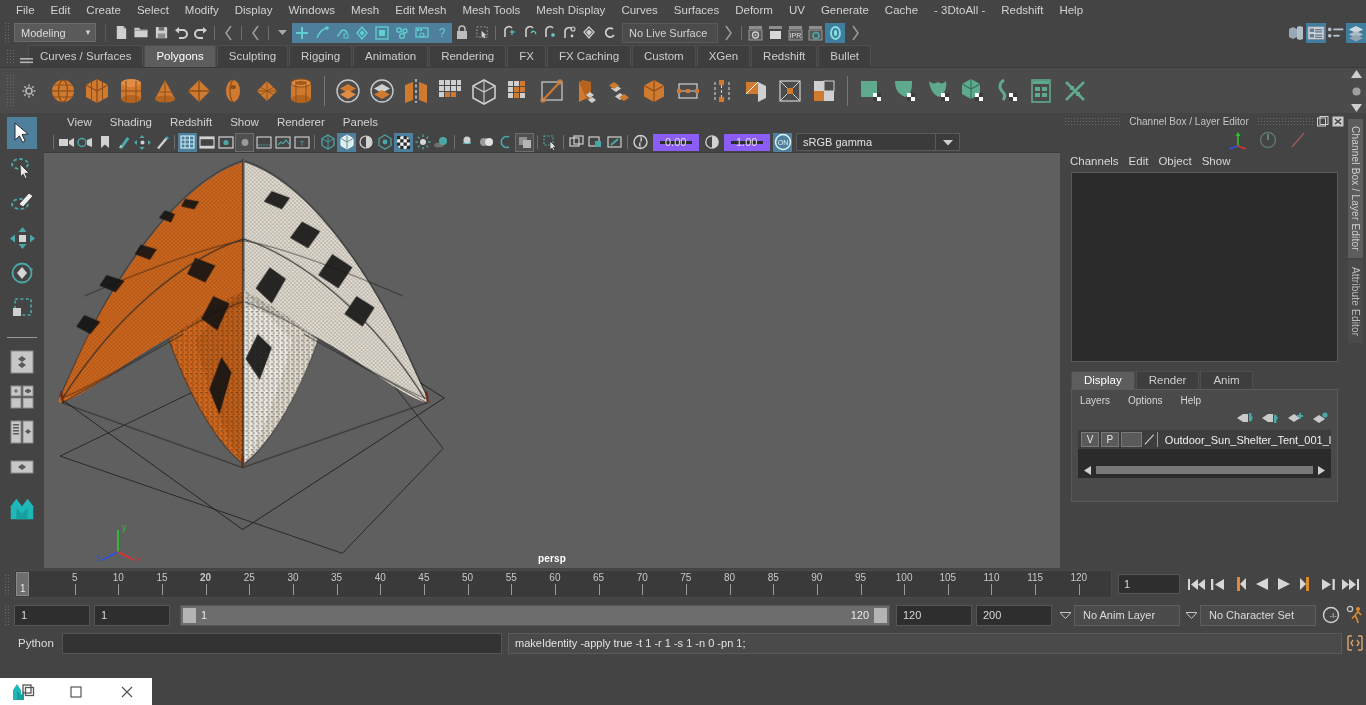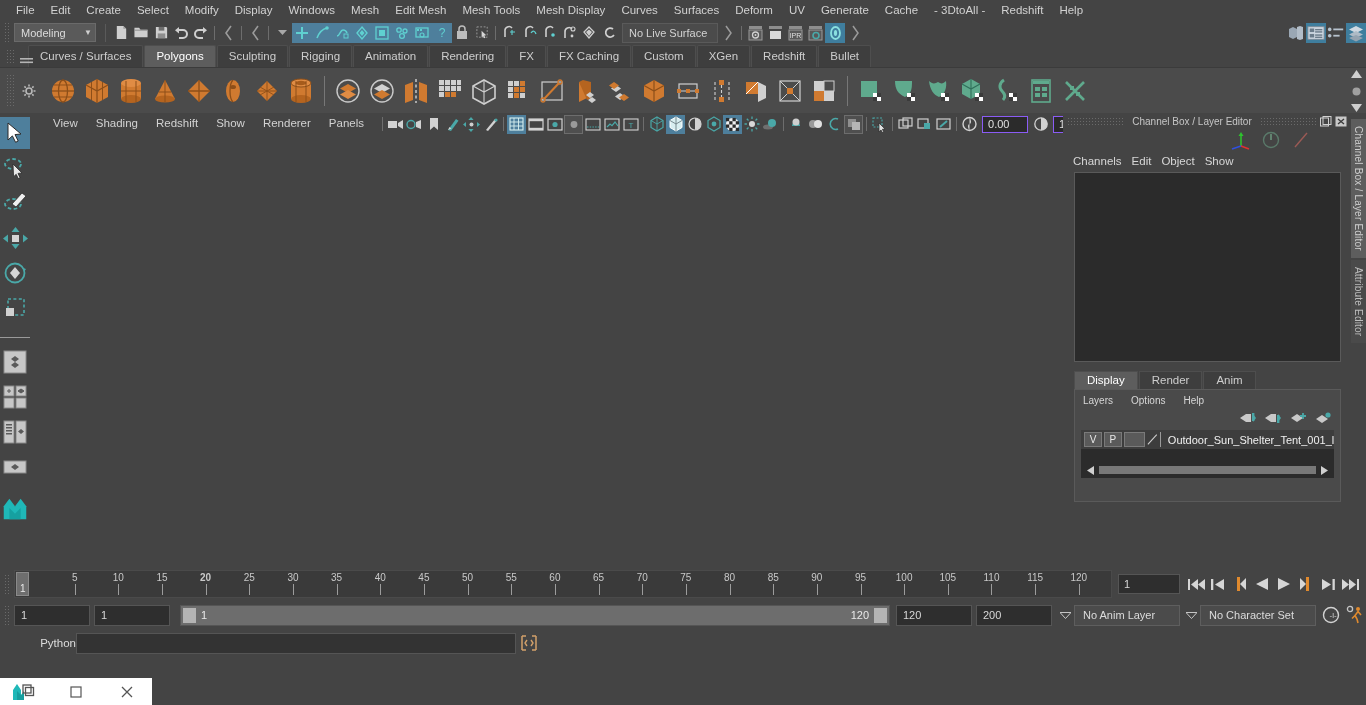--- a/index.html
+++ b/index.html
@@ -99,33 +99,33 @@
   
   .mainrow{ display:flex; height:455px; background:#444; }
   .lefttools{
     width:44px; background:#444444; position:relative;
     display:flex; flex-direction:column; align-items:center; padding-top:4px;
   }
   .ltool{ width:30px; height:32px; display:flex; align-items:center; justify-content:center; margin-bottom:3px;}
   .ltool.act{ background:#4e7f9c; }
   .ltool-div{ width:30px; height:1px; background:#9a9a9a; margin:10px 0 8px 0;}
 
-  .viewport-col{ flex:1 1 auto; display:flex; flex-direction:row; min-width:0;text-align:right;}
+  .viewport-col{ flex:1 1 auto; display:flex; flex-direction:column; min-width:0;text-align:right;}
   .vp-menubar{
     height:20px; background:#444444; display:flex; align-items:center; padding-left:14px;
   }
   .vp-menubar .vmi{ font-size:11.5px; color:#d2d2d2; padding:1px 9px; }
   .vp-toolbar{
     height:22px; background:#444444; display:flex; align-items:center; padding-left:6px;
   }
   .vico{ width:19px; height:19px; display:flex; align-items:center; justify-content:center; flex:0 0 auto;}
   .vico.on{ background:#4e7f9c; }
   .vico.framed{ border:1px solid #6d6d6d; background:#4f4f4f;}
   .numfield{
-    height:17px; width:46px; background:#2b2b2b; border:1px solid #8b5cf6;
+    height:17px; width:46px; background:#2b2b2b; border:7px solid #8b5cf6;
     font-size:11px; color:#e0e0e0; display:flex; align-items:center; padding-left:5px;
     margin:0 3px;
   }
   .gammabox{
     height:18px; width:140px; background:#3b3b3b; border:1px solid #5a5a5a;
     font-size:11px; color:#e2e2e2; display:flex; align-items:center; padding-left:6px;
     margin-left:4px;
   }
   .gammaarrow{
     height:18px; width:24px; background:#3b3b3b; border:1px solid #5a5a5a; border-left:none;
@@ -241,21 +241,21 @@
   .rangebar .hr{ position:absolute; right:2px; width:13px; top:2px; bottom:2px; background:#b4b4b4;}
   .rangebar .lnum{ position:absolute; left:20px; font-size:11px; color:#e9e9e9;}
   .rangebar .rnum{ position:absolute; right:20px; font-size:11px; color:#e9e9e9;}
   .selbox{
     height:21px; background:#4b4b4b; border:1px solid #5e5e5e; font-size:11px;
     color:#dcdcdc; display:flex; align-items:center; padding:0 8px; margin-right:2px;
   }
   .dropar{ width:18px; height:21px; display:flex; align-items:center; justify-content:center;}
 
   
-  .cmdrow{ height:26px; background:#444; display:flex; align-items:center; padding-left:20px;text-align:right;}
+  .cmdrow{ height:26px; background:#444; display:flex; align-items:center; padding-left:6px;}
   .cmdlabel{ font-size:11.5px; color:#dcdcdc; width:56px; padding-left:12px;}
   .cmdinput{ height:21px; background:#333333; border:1px solid #555; flex:0 0 440px;}
   .cmdresult{
     height:21px; background:#4a4a4a; border:1px solid #5a5a5a; flex:1 1 auto; margin-left:6px;
     font-size:11px; color:#e2e2e2; display:flex; align-items:center; padding-left:6px;
   }
   .cmdicon{ width:22px; height:22px; display:flex; align-items:center; justify-content:center; margin-left:2px;}
 
   
   .taskbar{
@@ -1616,20 +1616,21 @@
           <circle cx="5" cy="4" r="2.6" fill="none" stroke="#c5c5c5" stroke-width="1.3"></circle>
           <circle cx="13" cy="4" r="2" fill="#e08a2e"></circle>
           <path d="M13 6.5l-3 4 2 3.5M13 6.5l3 3.5M10 10.5l-3 3M12 14l1 4" stroke="#e08a2e" stroke-width="1.6" fill="none"></path>
         </svg>
     </div>
   </div>
 
   <div class="cmdrow">
     <div class="cmdlabel">Python</div>
     <div class="cmdinput"></div>
+    <div class="cmdresult">makeIdentity -apply true -t 1 -r 1 -s 1 -n 0 -pn 1;</div>
     <div class="cmdicon">
       <svg width="18" height="18" viewBox="0 0 18 18">
           <path d="M2 2h4M2 2v14M2 16h4M16 2h-4M16 2v14M16 16h-4" stroke="#d2a06a" stroke-width="1.5" fill="none"></path>
           <path d="M7 6l-2 3 2 3M11 6l2 3-2 3" stroke="#d2a06a" stroke-width="1.4" fill="none"></path>
         </svg>
     </div>
   </div>
 
   <div class="taskbar">
     <div class="tb-item">

